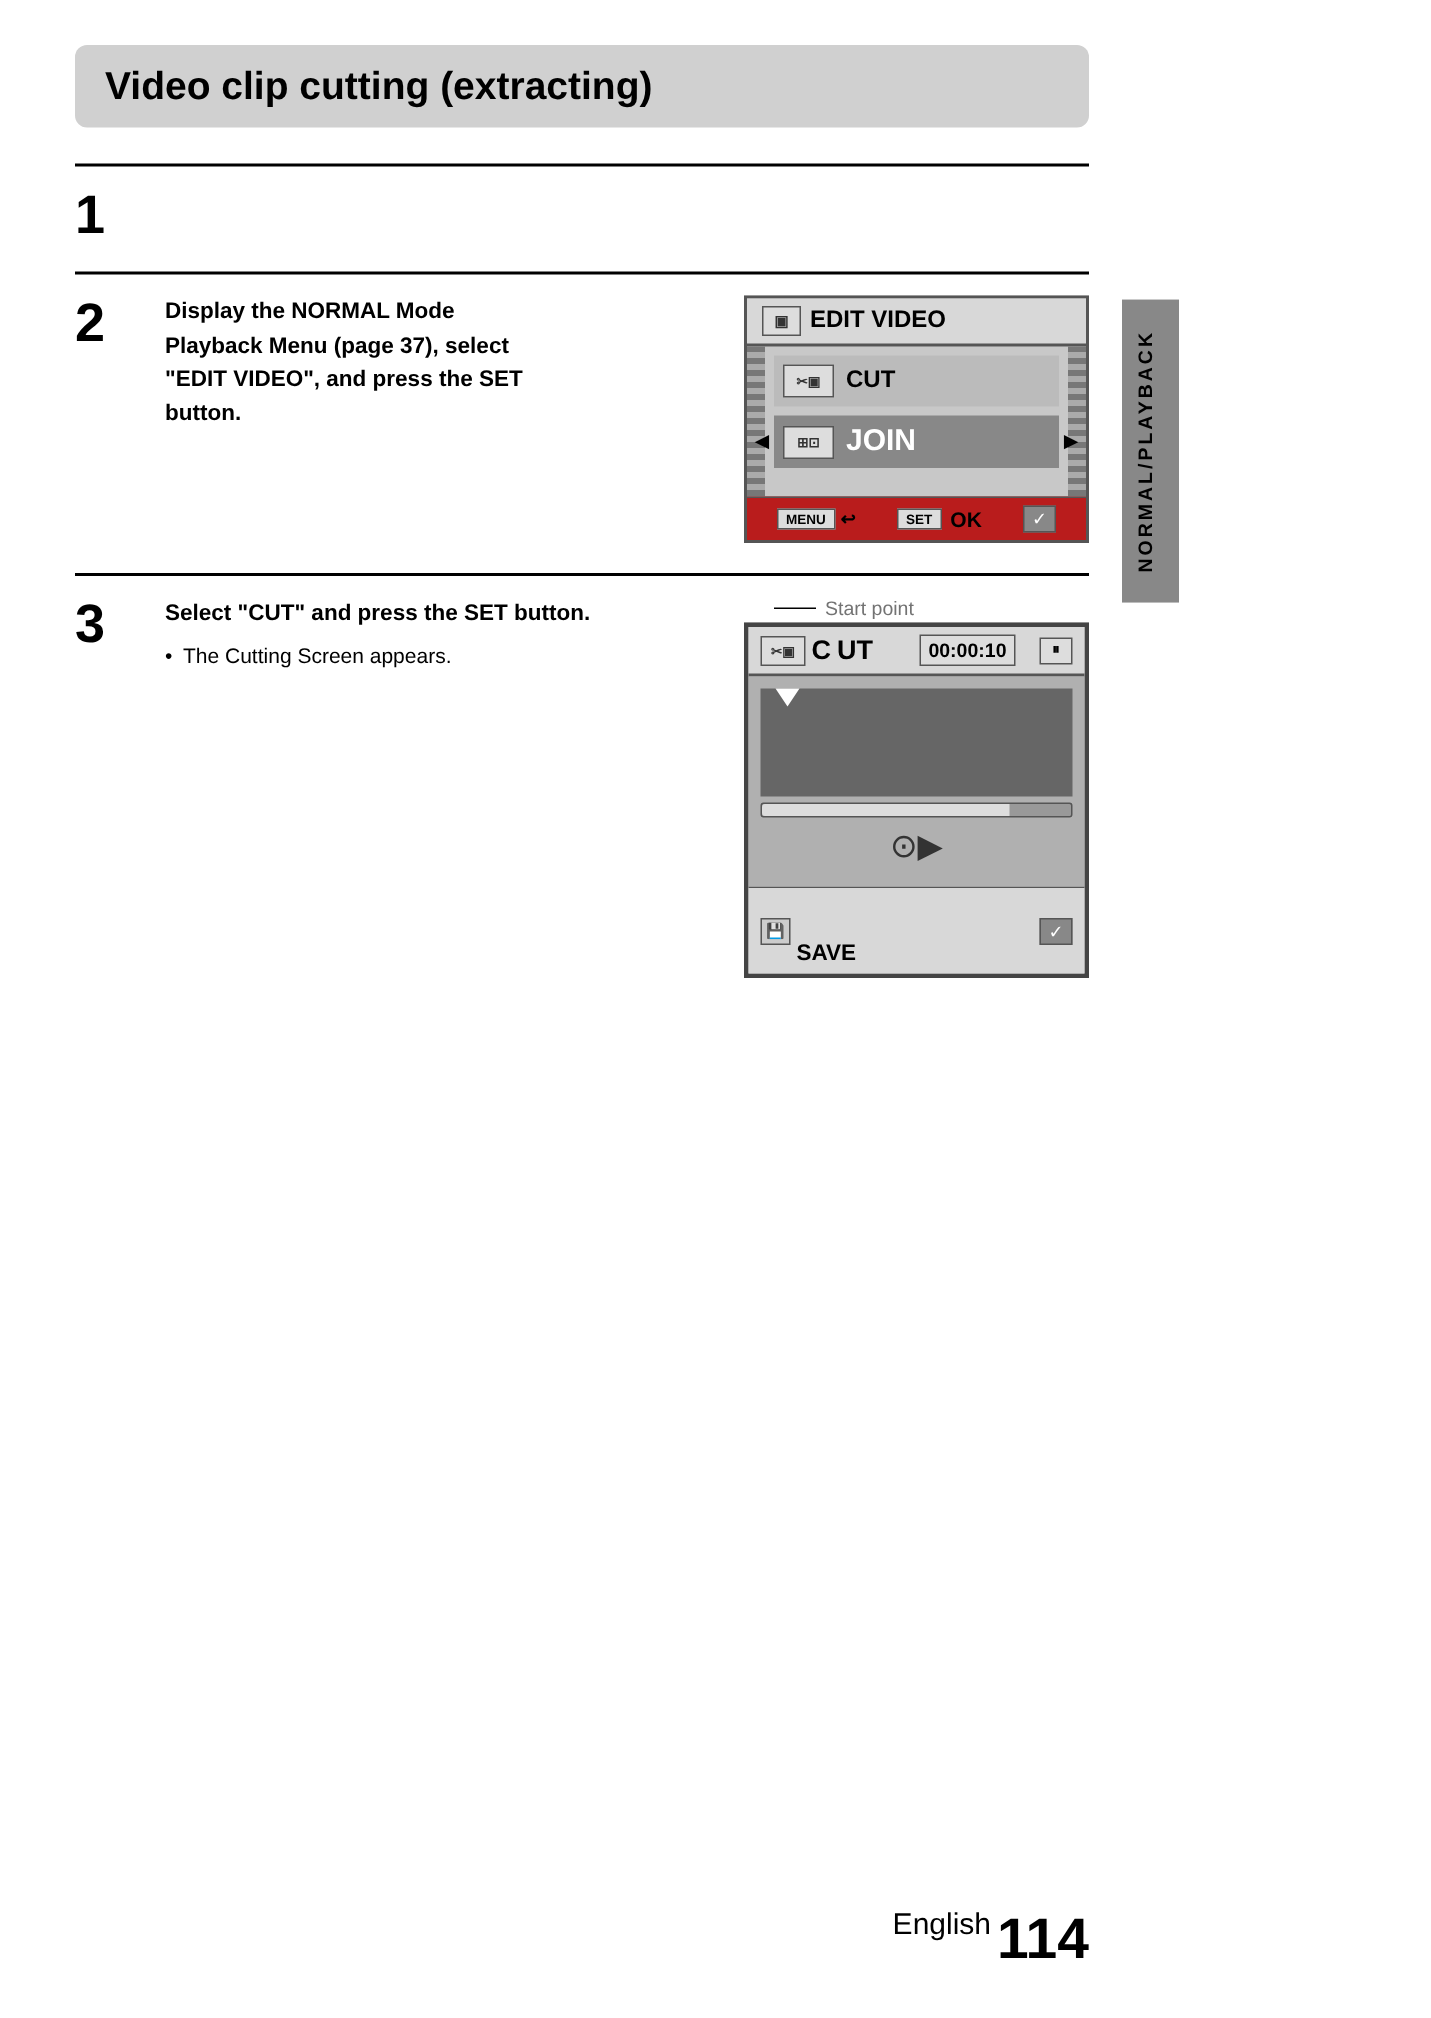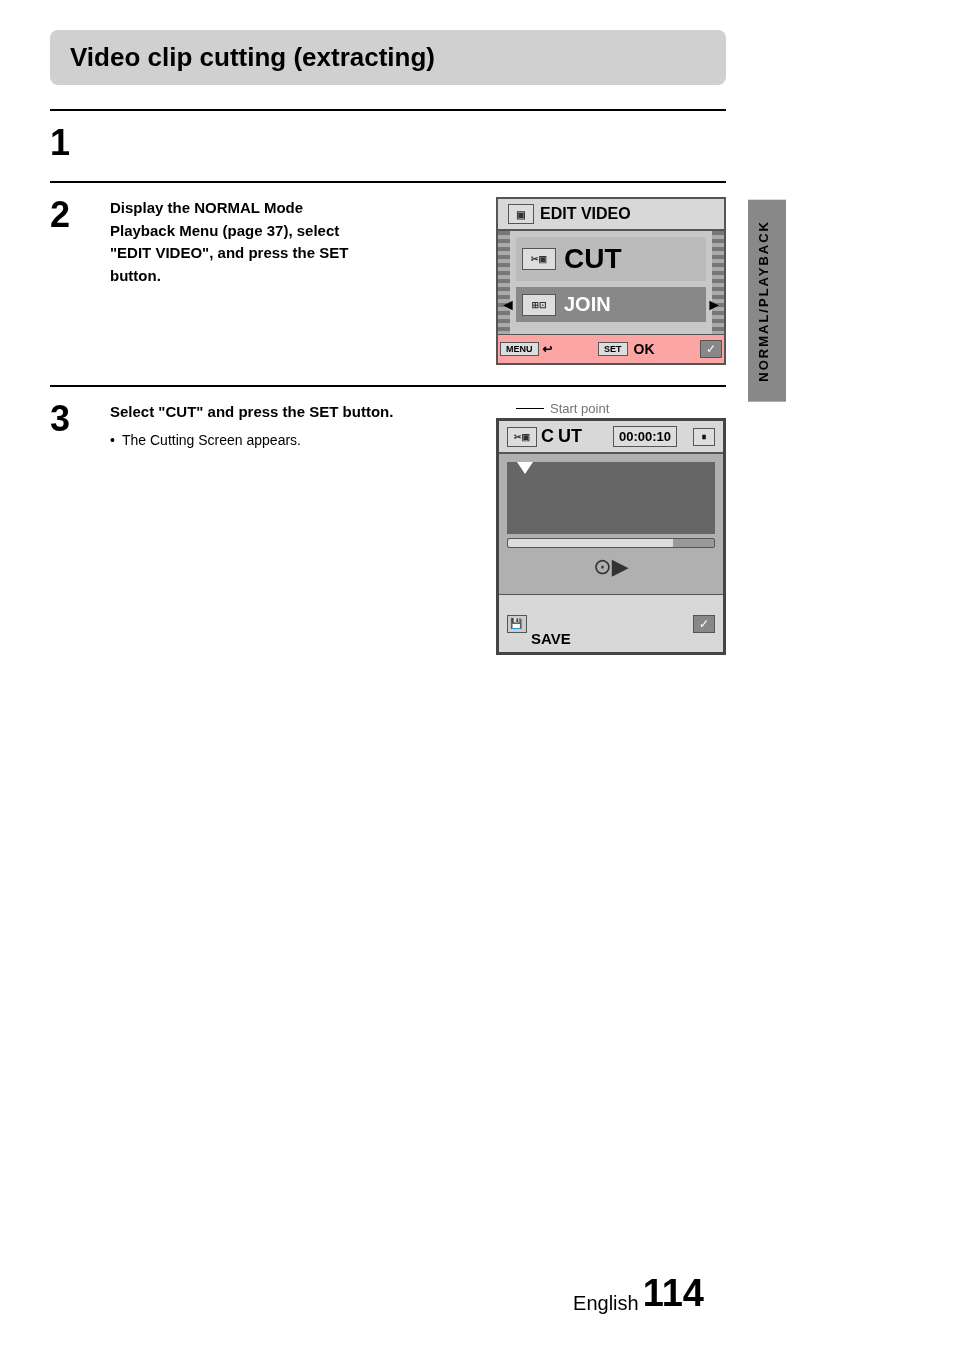--- a/index.html
+++ b/index.html
@@ -441,34 +441,34 @@
             <div class="small-icon" style="width:26px;height:20px;font-size:10px;">▣</div>
             <span class="screen-header-title" style="font-size:16px; font-weight:bold; color:#000;">EDIT VIDEO</span>
           </div>
 
           <div class="ev-inner-row">
             <div class="ev-grid-stripe"></div>
             <div class="ev-center">
 
               <div class="menu-item" style="display:flex; align-items:center; gap:8px; padding:6px; margin-bottom:6px; background:#bbb;">
                 <div class="small-icon" style="width:34px;height:22px;font-size:9px;">✂▣</div>
-                <span class="menu-item-label" style="font-size:28px; font-weight:bold;">CUT</span>
+                <span class="menu-item-label" style="font-size:16px; font-weight:bold;">CUT</span>
               </div>
 
               <div class="menu-item selected" style="display:flex; align-items:center; gap:8px; padding:6px; background:#888; position:relative;">
                 <div class="small-icon" style="width:34px;height:22px;font-size:9px;">⊞⊡</div>
                 <span class="menu-item-label" style="font-size:20px; font-weight:bold; color:#fff;">JOIN</span>
                 <span style="position:absolute; left:-16px; font-size:16px; font-weight:bold; color:#000;">◄</span>
                 <span style="position:absolute; right:-16px; font-size:16px; font-weight:bold; color:#000;">►</span>
               </div>
             </div>
             <div class="ev-grid-stripe"></div>
           </div>
 
-          <div class="screen-footer" style="background:#fca5a5; border-top:1.5px solid #555; padding:5px 2px; display:flex; align-items:center; justify-content:space-between;">
+          <div class="screen-footer" style="background:#b91c1c; border-top:1.5px solid #555; padding:5px 20px; display:flex; align-items:center; justify-content:space-between;">
             <div class="footer-btn">
               <span class="menu-btn-box" style="border:1.5px solid #555; padding:1px 5px; font-size:9px; background:#ddd; font-weight:bold;">MENU</span>
               <span style="font-size:12px;">↩</span>
             </div>
             <div class="footer-btn">
               <span class="set-btn-box" style="border:1.5px solid #555; padding:1px 5px; font-size:9px; background:#ddd; font-weight:bold;">SET</span>
               <span style="font-size:14px; font-weight:bold; color:#000; margin-left:2px;">OK</span>
             </div>
             <div class="corner-badge" style="width:22px;height:18px;background:#888;border:1.5px solid #555;display:flex;align-items:center;justify-content:center;">
               <span class="corner-check" style="color:#fff;font-size:12px;">✓</span>
@@ -535,18 +535,18 @@
               <span style="color:#fff;font-size:12px;">✓</span>
             </div>
           </div>
         </div>
       </div>
     </div>
   </div>
 
   <div class="sidebar-label" style="position:absolute; right:0; top:200px; width:38px; background:#888; writing-mode:vertical-rl; text-orientation:mixed; transform:rotate(180deg); font-size:13px; font-weight:bold; color:#000; letter-spacing:2px; padding:20px 8px; text-align:center;">NORMAL/PLAYBACK</div>
 
-  <div class="page-number-row" style="position:absolute; bottom:30px; right:82px; display:flex; align-items:flex-end; gap:4px;">
+  <div class="page-number-row" style="position:absolute; bottom:30px; right:60px; display:flex; align-items:flex-start; gap:4px;">
     <span class="english-text" style="font-size:20px; color:#000;">English</span>
     <span class="page-num" style="font-size:38px; font-weight:bold; color:#000;">114</span>
   </div>
 
 </div>
 
 </body></html>

